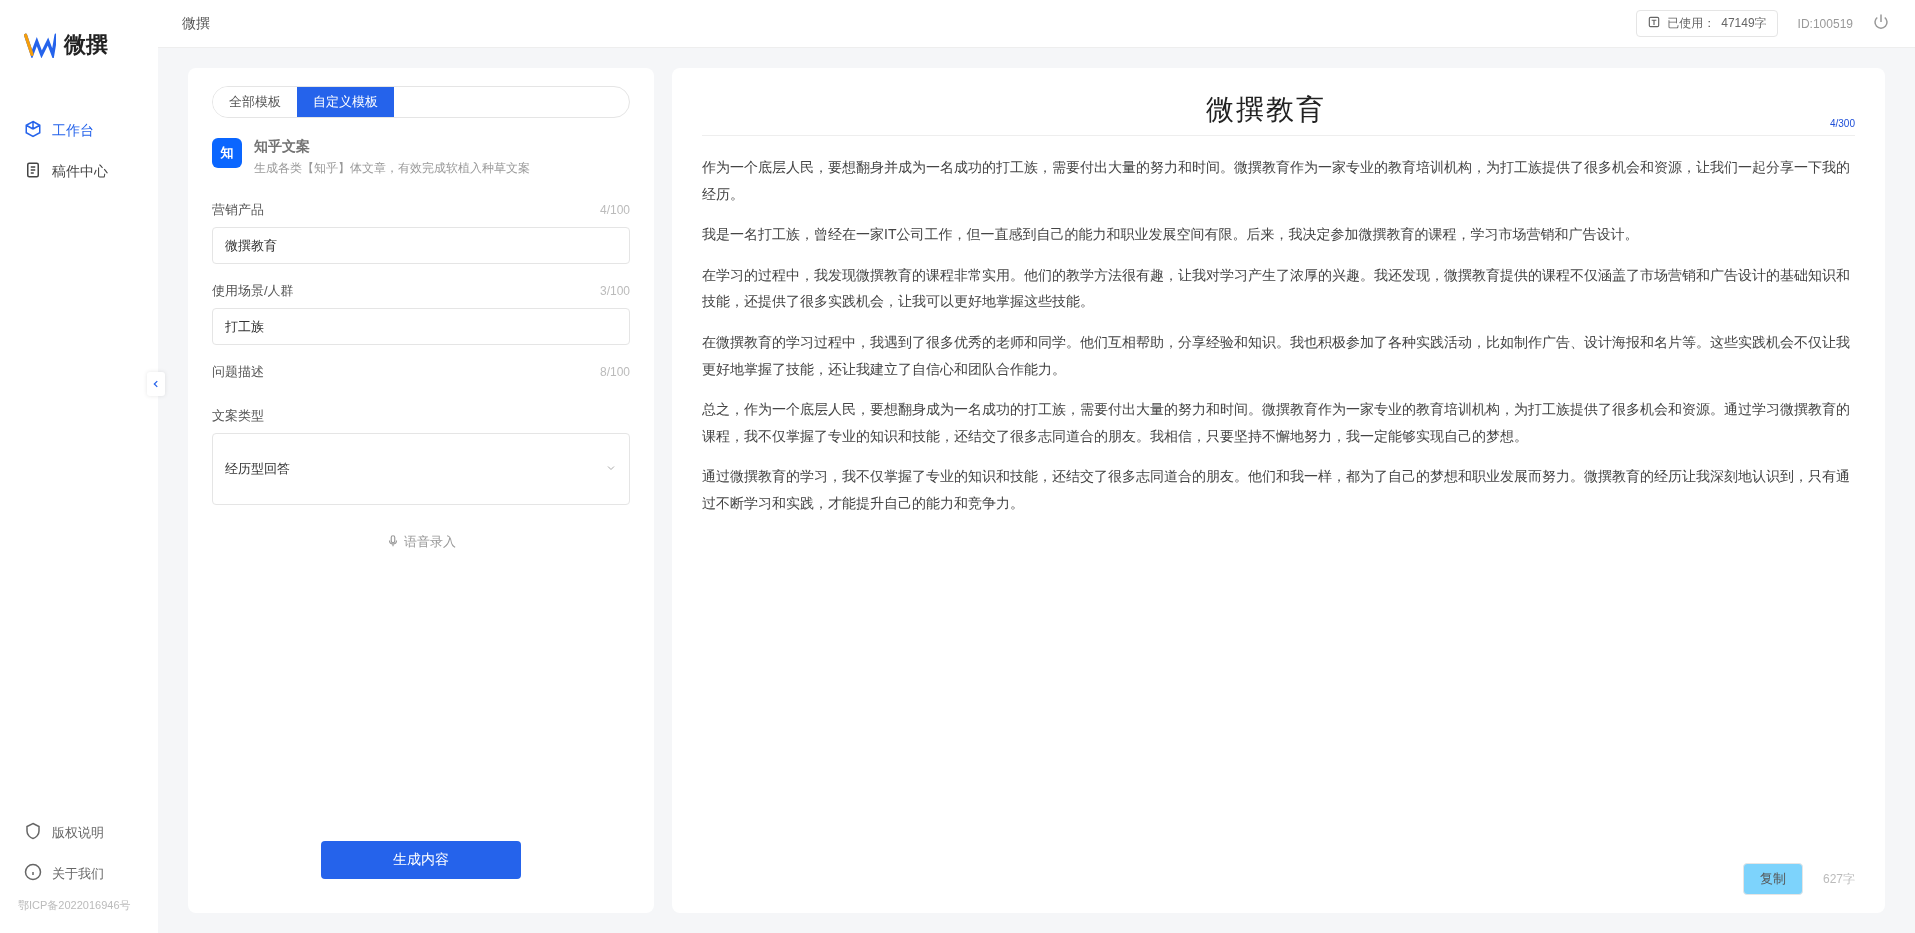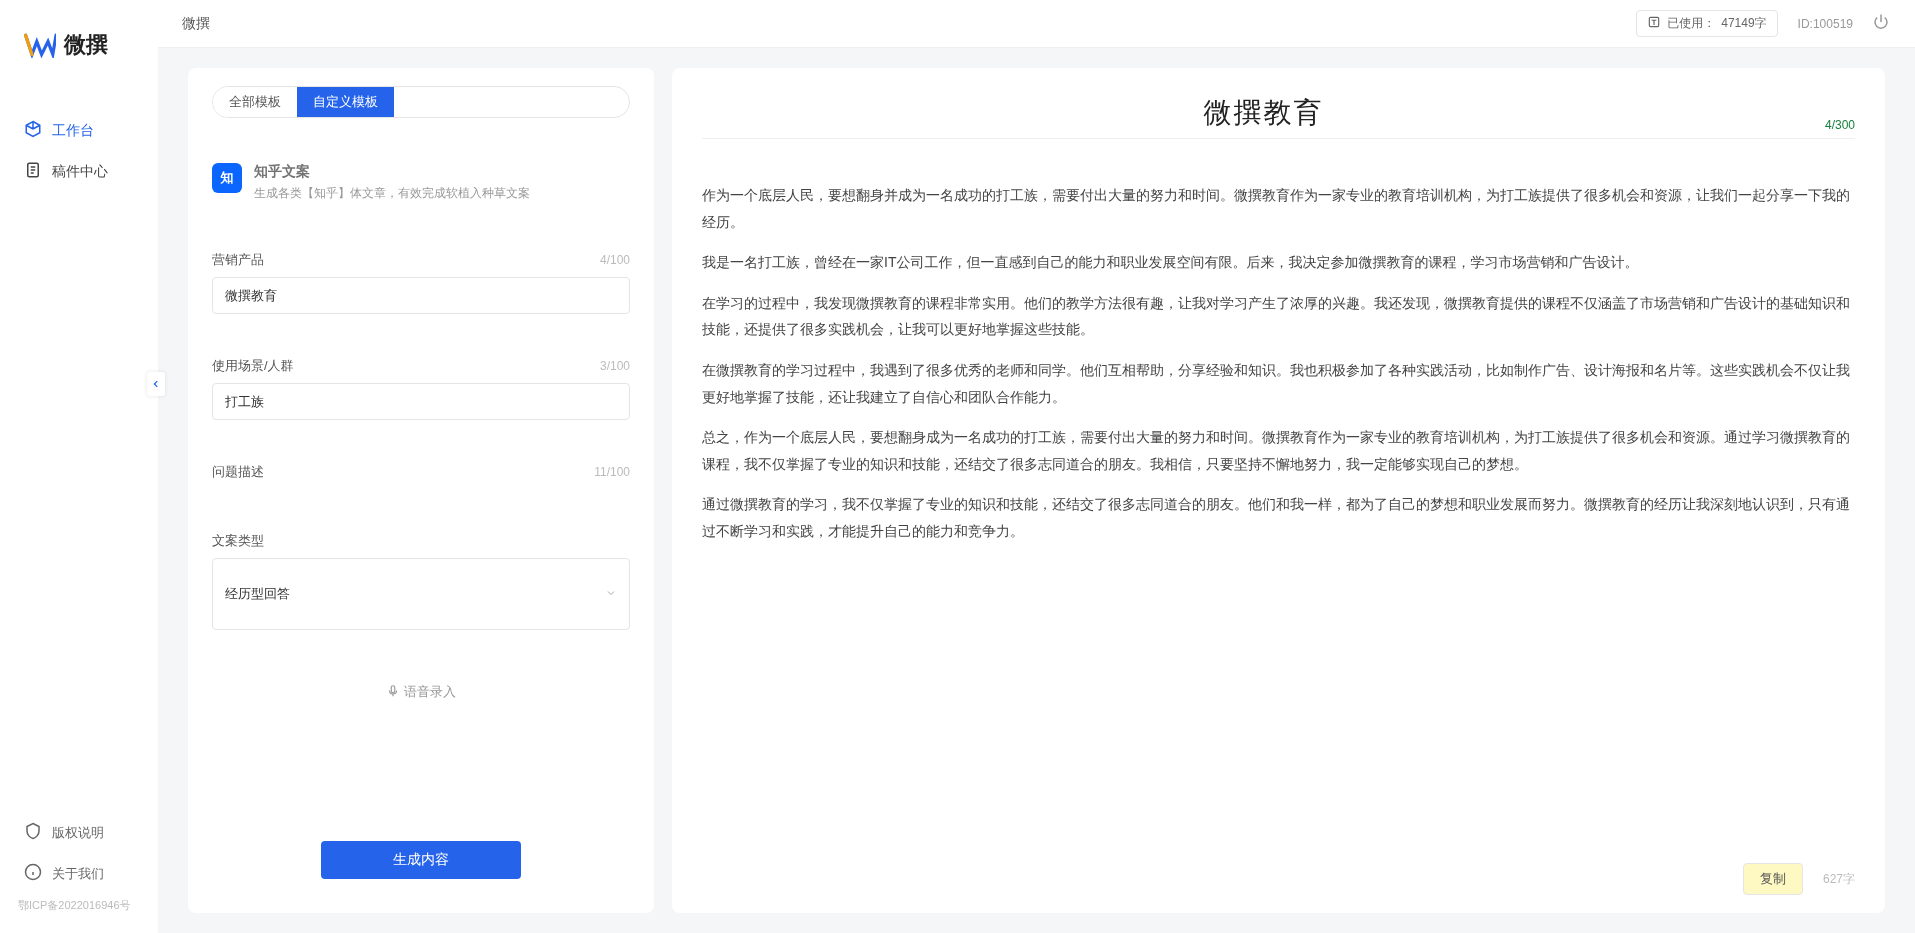--- a/index.html
+++ b/index.html
@@ -17,21 +17,21 @@
 .footer-nav .nav-item { color: #666; font-size: 13px; }
 .icp { font-size: 11px; color: #bbb; padding: 4px 18px 10px; }
 .collapse-handle { position: absolute; left: 147px; top: 372px; width: 18px; height: 24px; background: #fff; border-radius: 3px; display: flex; align-items: center; justify-content: center; cursor: pointer; box-shadow: 0 0 4px rgba(0,0,0,.1); }
 .main { flex: 1; display: flex; flex-direction: column; overflow: hidden; }
 .topbar { height: 48px; background: #fff; display: flex; align-items: center; padding: 0 24px; border-bottom: 1px solid #eee; }
 .page-title { font-size: 14px; color: #555; flex: 1; }
 .usage { display: flex; align-items: center; gap: 6px; font-size: 12px; color: #666; padding: 4px 10px; border: 1px solid #e5e5e5; border-radius: 4px; margin-right: 20px; }
 .user-id { font-size: 12px; color: #999; margin-right: 18px; }
 .power-icon { width: 20px; height: 20px; display: flex; align-items: center; justify-content: center; cursor: pointer; color: #999; }
 .content { flex: 1; display: flex; gap: 18px; padding: 20px 30px; overflow: hidden; }
-.panel { background: #fff; border-radius: 8px; display: flex; flex-direction: column; gap: 25px; }
+.panel { background: #fff; border-radius: 8px; display: flex; flex-direction: column; }
 .left-panel { width: 466px; padding: 18px 24px; }
 .right-panel { flex: 1; padding: 18px 30px 18px; }
 .tabs { display: inline-flex; border: 1px solid #e5e5e5; border-radius: 999px; overflow: hidden; margin-bottom: 20px; }
 .tab { padding: 6px 16px; font-size: 13px; cursor: pointer; background: #fff; color: #555; }
 .tab.active { background: #2563eb; color: #fff; }
 .template-card { display: flex; gap: 12px; margin-bottom: 24px; }
 .template-icon { width: 30px; height: 30px; border-radius: 6px; background: #0a66ff; color: #fff; display: flex; align-items: center; justify-content: center; font-size: 13px; font-weight: 600; flex-shrink: 0; }
 .template-info .template-name { font-size: 14px; font-weight: 600; color: #737373; margin-bottom: 4px; }
 .template-info .template-desc { font-size: 12px; color: #999; }
 .field { margin-bottom: 18px; }
@@ -39,25 +39,25 @@
 .field-label { font-size: 13px; color: #555; }
 .field-count { font-size: 12px; color: #bbb; }
 .input { width: 100%; border: 1px solid #e5e5e5; border-radius: 4px; padding: 10px 12px; font-size: 13px; color: #333; outline: none; font-family: inherit; }
 .select { width: 100%; border: 1px solid #e5e5e5; border-radius: 4px; padding: 26px 12px; font-size: 13px; color: #333; display: flex; justify-content: space-between; align-items: center; cursor: pointer; }
 .select .chev { color: #aaa; }
 .voice-input { text-align: center; font-size: 13px; color: #999; padding: 10px 0; cursor: pointer; display: flex; align-items: center; justify-content: center; gap: 4px; }
 .gen-button { width: 200px; margin: 16px auto; background: #2563eb; color: #fff; border: none; border-radius: 4px; padding: 10px 0; font-size: 14px; cursor: pointer; display: block; }
 .left-spacer { flex: 1; }
 .title-row { display: flex; align-items: flex-end; border-bottom: 1px solid #eee; padding-bottom: 6px; margin-bottom: 18px; }
 .article-title { flex: 1; text-align: center; font-size: 28px; font-family: "Songti SC", serif; color: #222; letter-spacing: 2px; }
-.title-count { font-size: 12px; color: #15803d; margin-top: 32px; }
+.title-count { font-size: 10px; color: #1d4ed8; margin-top: 32px; }
 .article-body { flex: 1; overflow-y: auto; font-size: 14px; line-height: 1.9; color: #444; }
 .article-body p { margin-bottom: 14px; }
 .right-footer { display: flex; justify-content: flex-end; align-items: center; gap: 20px; padding-top: 12px; }
-.copy-btn { border: 1px solid #e5e5e5; background: #fef9c3; border-radius: 4px; padding: 6px 16px; font-size: 13px; color: #555; cursor: pointer; }
+.copy-btn { border: 1px solid #e5e5e5; background: #7dd3fc; border-radius: 4px; padding: 6px 16px; font-size: 13px; color: #555; cursor: pointer; }
 .char-count { font-size: 12px; color: #bbb; }
 </style>
 </head>
 <body>
 
 <div class="app">
   <aside class="sidebar">
     <div class="logo">
       <span class="logo-mark">
         <svg viewBox="0 0 40 32">
@@ -152,21 +152,21 @@
           <div class="field-label-row">
             <span class="field-label">使用场景/人群</span>
             <span class="field-count">3/100</span>
           </div>
           <input class="input" value="打工族" style="">
         </div>
 
         <div class="field">
           <div class="field-label-row">
             <span class="field-label">问题描述</span>
-            <span class="field-count">11/100</span>
+            <span class="field-count">8/100</span>
           </div>
         </div>
 
         <div class="field">
           <div class="field-label-row">
             <span class="field-label">文案类型</span>
           </div>
           <div class="select">
             <span>经历型回答</span>
             <span class="chev"><svg width="12" height="12" viewBox="0 0 24 24" fill="none" stroke="currentColor" stroke-width="2">

